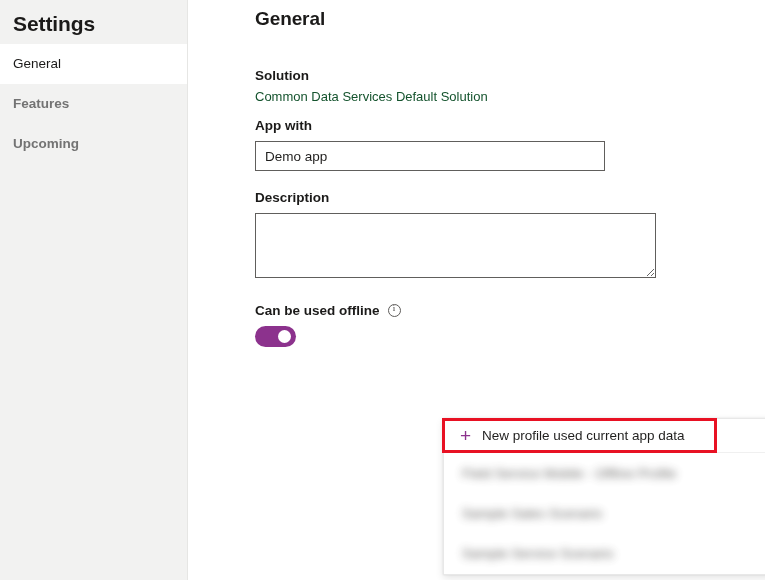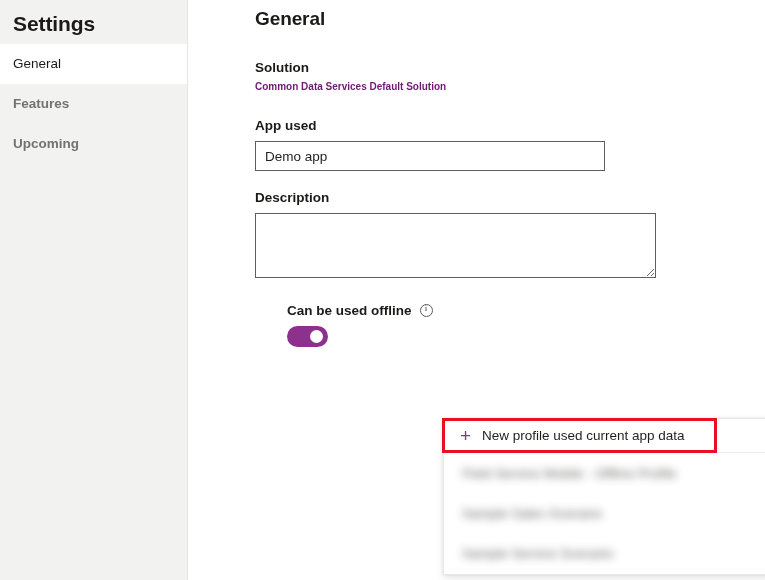--- a/index.html
+++ b/index.html
@@ -80,29 +80,29 @@
 
   .field-label {
     font-size: 13.5px;
     font-weight: 600;
     color: #1b1a19;
     display: flex;
     align-items: center;
     gap: 5px;
   }
   .static-value {
-    font-size: 10px;
-    font-weight: 700;
-    color: #701a75;
+    font-size: 13px;
+    font-weight: 400;
+    color: #14532d;
   }
 
   .abs { position: absolute; }
 
   
-  #solution-block { left: 23px; top: 60px; }
+  #solution-block { left: 23px; top: 68px; }
   #solution-value { margin-top: 6px; }
 
   
   #appname-block { left: 23px; top: 118px; }
   .text-input {
     width: 350px;
     height: 30px;
     margin-top: 8px;
     border: 1px solid #605e5c;
     background: #ffffff;
@@ -127,21 +127,21 @@
     font-family: "Liberation Sans", sans-serif;
     font-size: 13.5px;
     color: #201f1e;
     padding: 6px 9px;
     outline: none;
     resize: both;
     display: block;
   }
 
   
-  #offline-block { left: 23px; top: 303px; margin-left: 32px; }
+  #offline-block { left: 23px; top: 303px; }
   .toggle {
     margin-top: 8px;
     width: 41px;
     height: 21px;
     border-radius: 11px;
     background: #8c328d;
     position: relative;
     cursor: pointer;
   }
   .toggle .knob {
@@ -311,21 +311,21 @@
   <div id="main">
 
     <div id="page-title">General</div>
 
     <div class="abs" id="solution-block">
       <div class="field-label">Solution</div>
       <div class="static-value" id="solution-value">Common Data Services Default Solution</div>
     </div>
 
     <div class="abs" id="appname-block">
-      <div class="field-label">App used</div>
+      <div class="field-label">App with</div>
       <input class="text-input" type="text" value="Demo app" style="">
     </div>
 
     <div class="abs" id="description-block">
       <div class="field-label">Description</div>
       <textarea class="text-area" style=""></textarea>
     </div>
 
     <div class="abs" id="offline-block">
       <div class="field-label">

